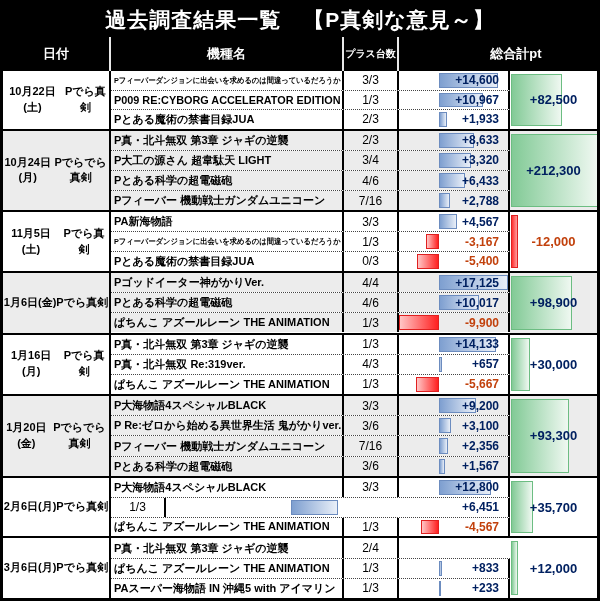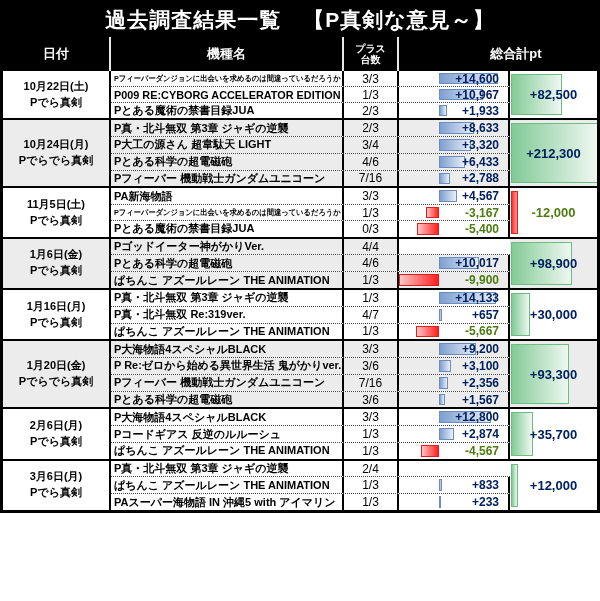--- a/index.html
+++ b/index.html
@@ -1,44 +1,44 @@
 <!DOCTYPE html>
 <html><head>
 <meta charset="utf-8">
 <style>
   * { margin:0; padding:0; box-sizing:border-box; }
   body { background:#fff; font-family:"Liberation Sans","DejaVu Sans",sans-serif; }
   .page{
-    width:600px; height:513px; background:#fff;
+    width:600px; height:601px; background:#fff;
     border:3px solid #000; display:flex; flex-direction:column; overflow:hidden;
   }
   .title-band{
     background:#000; color:#fff; height:34px; flex:0 0 34px;
     display:flex; align-items:center; justify-content:center;
     font-size:21px; font-weight:bold; letter-spacing:1px; white-space:nowrap;
   }
   .header-row{
     background:#000; color:#fff; height:34px; flex:0 0 34px; display:flex;
   }
   .header-cell{
     display:flex; align-items:center; justify-content:center;
     font-weight:bold; font-size:13px; border-right:2px solid #e8e8e8; text-align:center;
   }
   .header-cell:last-child{ border-right:none;padding-left:36px; }
   .hc-date { flex:0 0 108px; }
   .hc-name { flex:0 0 233px; }
-  .hc-plus { flex:0 0 55px; font-size:10px; line-height:1.15; flex-direction:column; }
+  .hc-plus { flex:0 0 55px; font-size:10px; line-height:1.15; }
   .hc-avg  { flex:0 0 111px; }
   .hc-total{ flex:1; }
   .table-body{ flex:1; display:flex; flex-direction:column; }
   .group{ display:flex; border-top:2px solid #000; }
   .group:first-child{ border-top:none; }
   .date-cell{
     flex:0 0 108px; border-right:2px solid #000;
-    display:flex; flex-direction:column; align-items:center; justify-content:center;
+    display:flex; flex-direction:row; align-items:center; justify-content:center;
     font-size:11px; font-weight:bold; line-height:1.45; text-align:center;
   }
   .rows-col{ flex:0 0 399px; display:flex; flex-direction:column; }
   .row{ flex:1; display:flex; }
   .row + .row{ border-top:1px dotted #444; }
   .name-cell{
     flex:0 0 233px; border-right:2px solid #000;
     display:flex; align-items:center; overflow:hidden;
     font-size:11px; font-weight:bold; padding:0 2px 0 3px; white-space:nowrap;
   }
@@ -71,21 +71,21 @@
   .totalbar{ position:absolute; top:3px; bottom:3px; left:1px; z-index:1; }
   .totalbar.green{
     background:linear-gradient(to right,#82CA96,#EFF8F1);
     border:1px solid #6CBD82;
   }
   .totalbar.red{
     background:linear-gradient(to right,#FF3030,#FF9B9B);
     border:1px solid #E02020;
   }
   .pos{ color:#002060; }
-  .neg{ color:#4d7c0f; }
+  .neg{ color:#c2410c; }
   .shaded .date-cell,.shaded .name-cell,.shaded .count-cell,
   .shaded .avg-cell,.shaded .total-cell{ background:#ECECEC; }
 </style>
 </head>
 <body>
 
 <div class="page">
   <div class="title-band">
     <span>過去調査結果一覧　【P真剣な意見～】</span>
   </div>
@@ -239,20 +239,24 @@
         <div class="date-cell">
           <div>1月6日(金)</div>
           <div>Pでら真剣</div>
         </div>
         <div class="rows-col">
           <div class="row">
             <div class="name-cell">
               <span>Pゴッドイーター神がかりVer.</span>
             </div>
             <div class="count-cell">4/4</div>
+            <div class="avg-cell">
+              <div class="databar blue" style="left: 36.63%; width: 63.37%;"></div>
+              <span class="val pos">+17,125</span>
+            </div>
           </div>
           <div class="row">
             <div class="name-cell">
               <span>Pとある科学の超電磁砲</span>
             </div>
             <div class="count-cell">4/6</div>
             <div class="avg-cell">
               <div class="databar blue" style="left: 36.63%; width: 37.0673%;"></div>
               <span class="val pos">+10,017</span>
             </div>
@@ -286,21 +290,21 @@
             <div class="count-cell">1/3</div>
             <div class="avg-cell">
               <div class="databar blue" style="left: 36.63%; width: 52.2983%;"></div>
               <span class="val pos">+14,133</span>
             </div>
           </div>
           <div class="row">
             <div class="name-cell">
               <span>P真・北斗無双 Re:319ver.</span>
             </div>
-            <div class="count-cell">4/7</div>
+            <div class="count-cell">4/3</div>
             <div class="avg-cell">
               <div class="databar blue" style="left: 36.63%; width: 2.43119%;"></div>
               <span class="val pos">+657</span>
             </div>
           </div>
           <div class="row">
             <div class="name-cell">
               <span>ぱちんこ アズールレーン THE ANIMATION</span>
             </div>
             <div class="count-cell">1/3</div>
@@ -377,27 +381,24 @@
             <div class="name-cell">
               <span>P大海物語4スペシャルBLACK</span>
             </div>
             <div class="count-cell">3/3</div>
             <div class="avg-cell">
               <div class="databar blue" style="left: 36.63%; width: 47.3656%;"></div>
               <span class="val pos">+12,800</span>
             </div>
           </div>
           <div class="row">
-            <div class="name-cell">
-              <span>Pコードギアス 反逆のルルーシュ</span>
-            </div>
             <div class="count-cell">1/3</div>
             <div class="avg-cell">
               <div class="databar blue" style="left: 36.63%; width: 13.5695%;"></div>
-              <span class="val pos">+2,874</span>
+              <span class="val pos">+6,451</span>
             </div>
           </div>
           <div class="row">
             <div class="name-cell">
               <span>ぱちんこ アズールレーン THE ANIMATION</span>
             </div>
             <div class="count-cell">1/3</div>
             <div class="avg-cell">
               <div class="databar redneg" style="left: 19.7321%; width: 16.8979%;"></div>
               <span class="val neg">-4,567</span>

